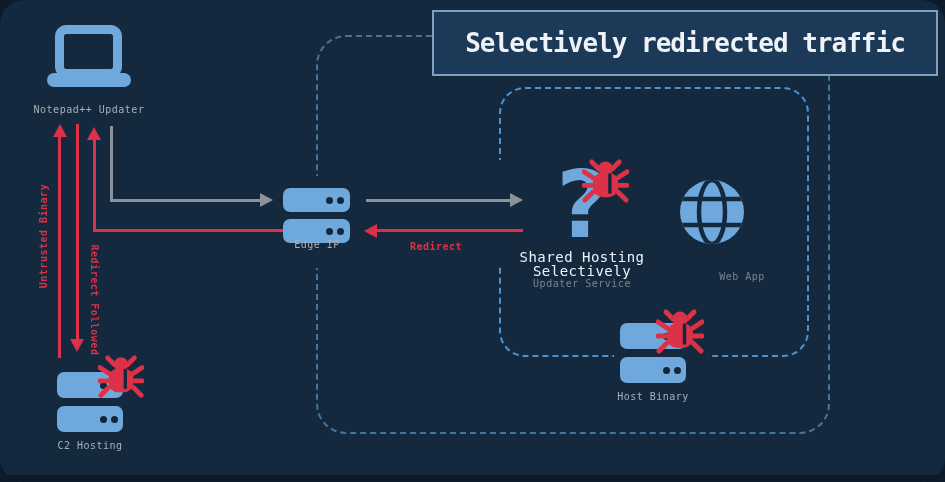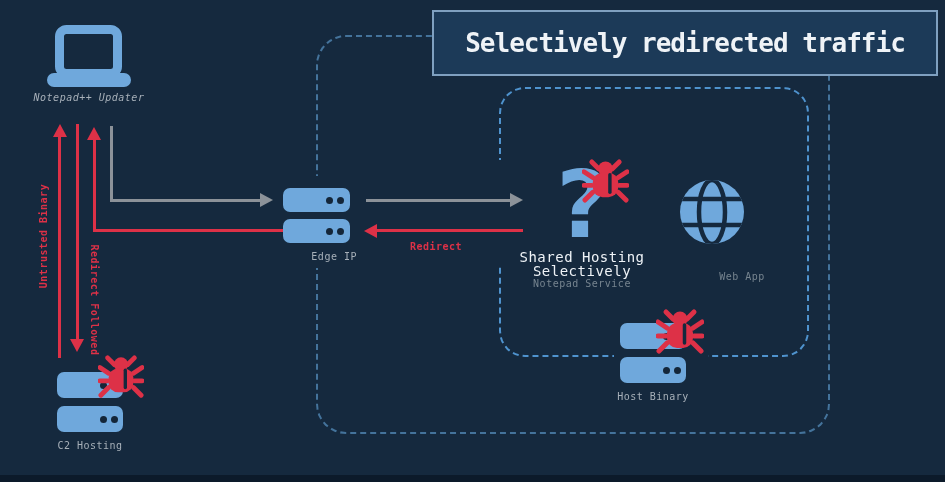--- a/index.html
+++ b/index.html
@@ -1,19 +1,20 @@
 <!DOCTYPE html>
 <html><head>
 <meta charset="utf-8">
 <style>
   html,body{margin:0;padding:0;background:#0c1a2a;}
   #stage{
     position:relative;width:945px;height:482px;overflow:hidden;
     background:#15293e;
     font-family:"DejaVu Sans Mono",monospace;
+    border-radius:24px;
   }
   .abs{position:absolute;}
   .txt{font-family:"DejaVu Sans Mono",monospace;}
   .lbl{color:#a7b0b9;font-size:10px;letter-spacing:.5px;text-align:center;}
   .lbl-dim{color:#76848f;font-size:10px;letter-spacing:.5px;text-align:center;}
   .lbl-bold{color:#eff3f7;font-weight:normal;font-size:14px;letter-spacing:.5px;text-align:center;}
   .red-lbl{color:#dd3147;font-weight:bold;font-size:10px;letter-spacing:.5px;text-align:center;}
 
   
   .boundary{border:2px dashed #44739b;border-radius:30px;background:transparent;}
@@ -86,51 +87,51 @@
   <div class="abs line red" style="left:377px;top:229px;width:146px;height:3px;"></div>
 
   <div class="abs txt red-lbl" style="left:394px;top:241px;width:84px;">Redirect</div>
   <div class="abs txt red-lbl vert" style="left:-25px;top:229px;width:140px;height:14px;transform:rotate(-90deg);">Untrusted Binary</div>
   <div class="abs txt red-lbl vert" style="left:23px;top:293px;width:140px;height:14px;transform:rotate(90deg);">Redirect Followed</div>
 
   <svg class="abs" style="left:46px;top:24px;" width="86" height="64" viewBox="0 0 86 64">
     <rect x="13.5" y="5.5" width="58" height="44" rx="7" fill="none" stroke="#6fa8dc" stroke-width="9"></rect>
     <rect x="1" y="49" width="84" height="14" rx="7" fill="#6fa8dc"></rect>
   </svg>
-  <div class="abs txt lbl" style="left:9px;top:92px;width:160px;font-style:italic;">Notepad++ Updater</div>
+  <div class="abs txt lbl" style="left:9px;top:104px;width:160px;">Notepad++ Updater</div>
 
   <div class="abs server" style="left:283px;top:188px;">
     <div class="dot d1"></div>
     <div class="dot d2"></div>
   </div>
   <div class="abs server" style="left:283px;top:219px;">
     <div class="dot d1"></div>
     <div class="dot d2"></div>
   </div>
-  <div class="abs txt lbl" style="left:277px;top:251px;width:80px;text-align:right;">Edge IP</div>
+  <div class="abs txt lbl" style="left:277px;top:239px;width:80px;">Edge IP</div>
 
   <div class="abs" id="qmark" style="left:548px;top:160px;width:70px;text-align:center;">?</div>
   <svg class="abs" style="left:582px;top:158px;" width="47" height="47" viewBox="0 0 48 48">
     <g stroke="#dd3147" stroke-width="5" stroke-linecap="round" fill="none">
       <path d="M17 11 L10 4"></path>
         <path d="M31 11 L38 4"></path>
       <path d="M11 20 L2 14"></path>
         <path d="M37 20 L46 14"></path>
       <path d="M10 28 L2 28"></path>
         <path d="M38 28 L46 28"></path>
       <path d="M11 35 L3 43"></path>
         <path d="M37 35 L45 43"></path>
     </g>
     <circle cx="24" cy="11" r="7.5" fill="#dd3147"></circle>
     <rect x="11" y="15" width="26" height="25" rx="10" fill="#dd3147"></rect>
     <line x1="28.5" y1="17" x2="28.5" y2="35" stroke="#15293e" stroke-width="3.5" stroke-linecap="round"></line>
   </svg>
   <div class="abs txt lbl-bold" style="left:502px;top:249px;width:160px;">Shared Hosting</div>
   <div class="abs txt lbl-bold" style="left:502px;top:263px;width:160px;">Selectively</div>
-  <div class="abs txt lbl-dim" style="left:502px;top:278px;width:160px;">Notepad Service</div>
+  <div class="abs txt lbl-dim" style="left:502px;top:278px;width:160px;">Updater Service</div>
 
   <svg class="abs" style="left:678px;top:178px;" width="68" height="68" viewBox="0 0 68 68">
     <defs>
         <clipPath id="gclip">
           <circle cx="34" cy="34" r="32"></circle>
         </clipPath>
       </defs>
     <circle cx="34" cy="34" r="32" fill="#6fa8dc"></circle>
     <g clip-path="url(#gclip)" stroke="#15293e" stroke-width="4.5" fill="none">
       <ellipse cx="34" cy="34" rx="13" ry="32"></ellipse>

